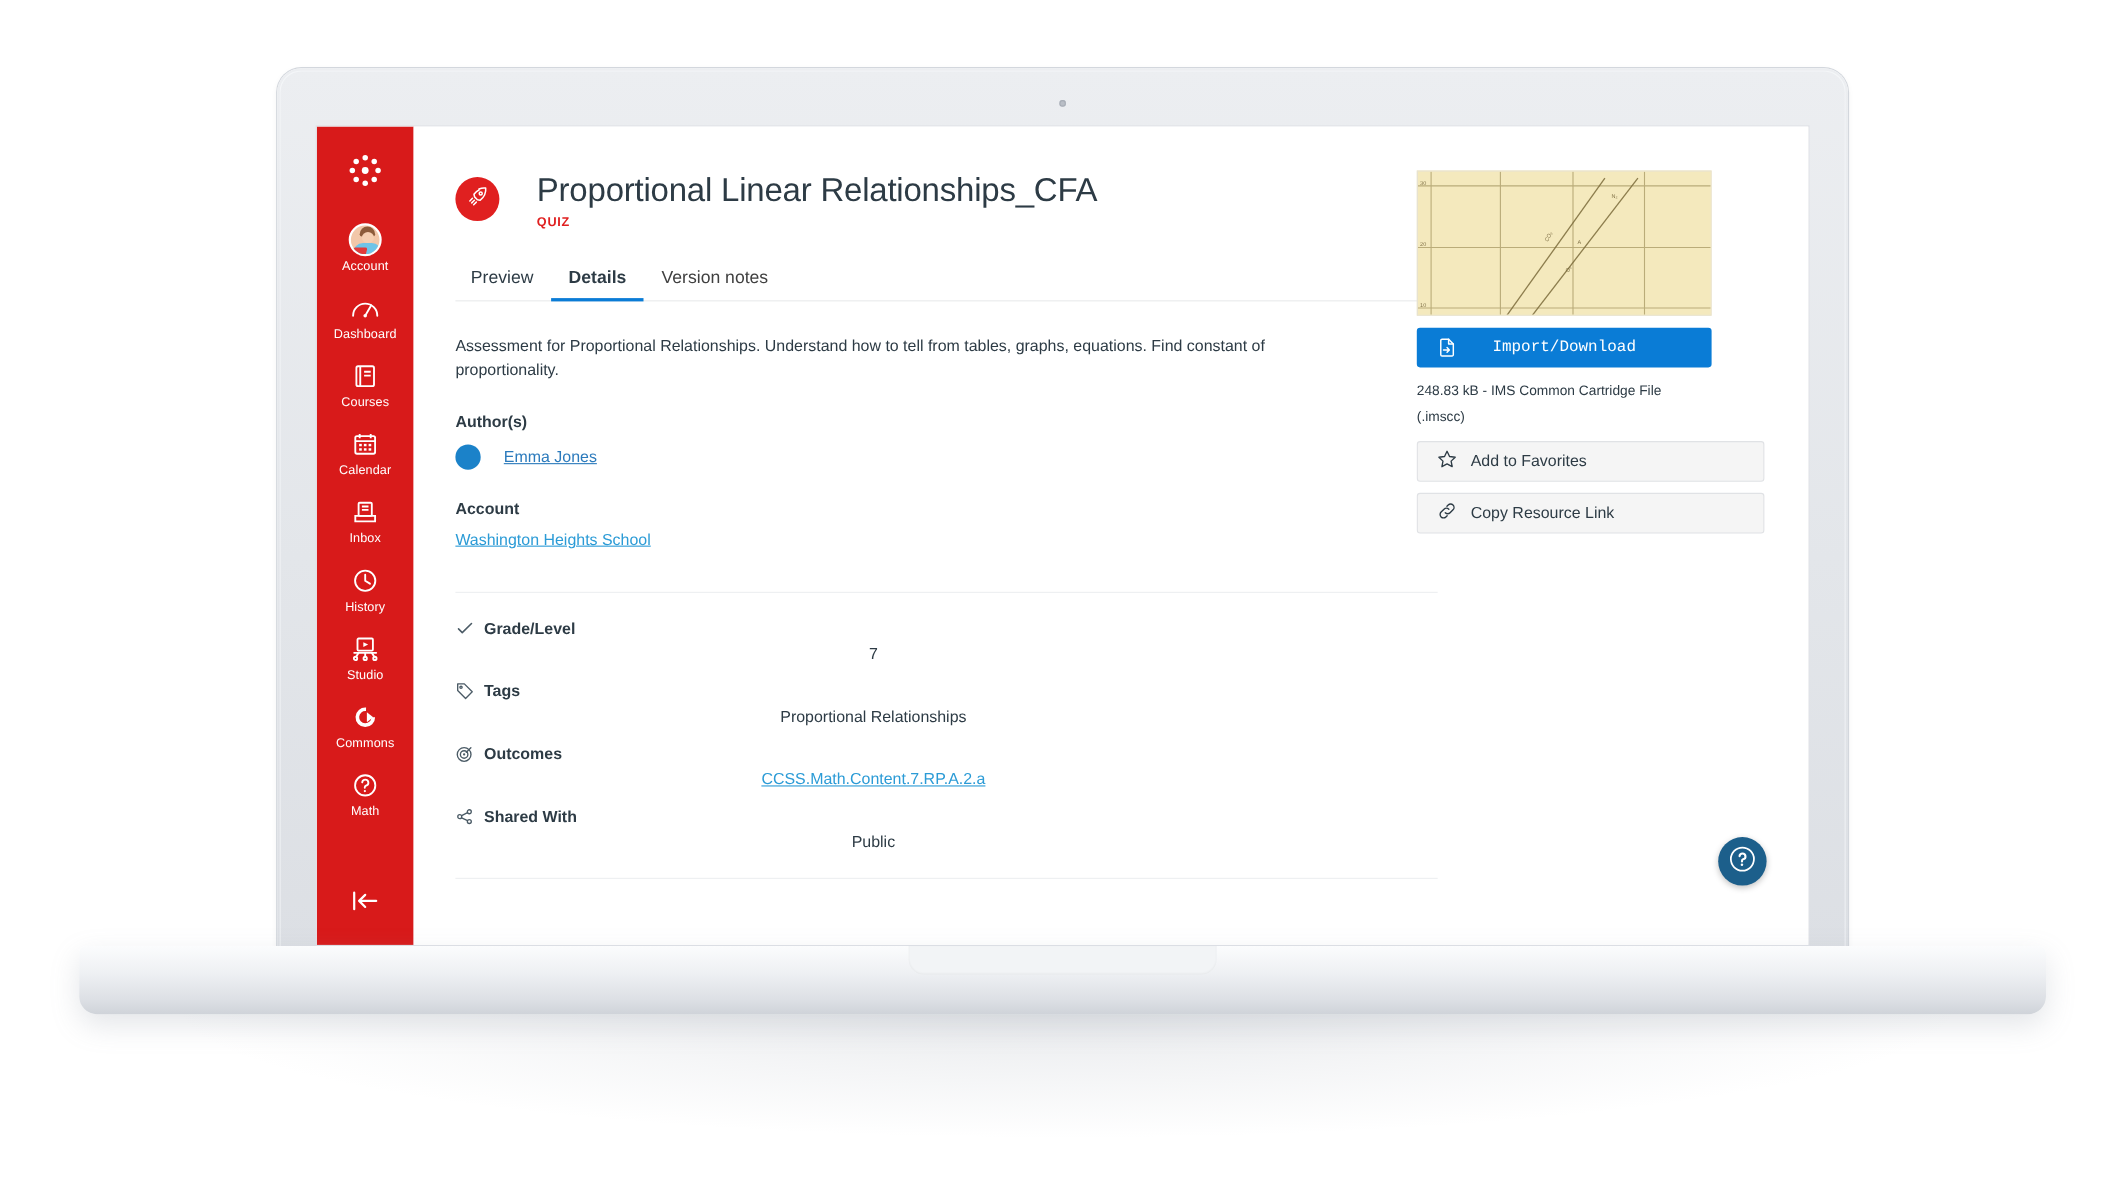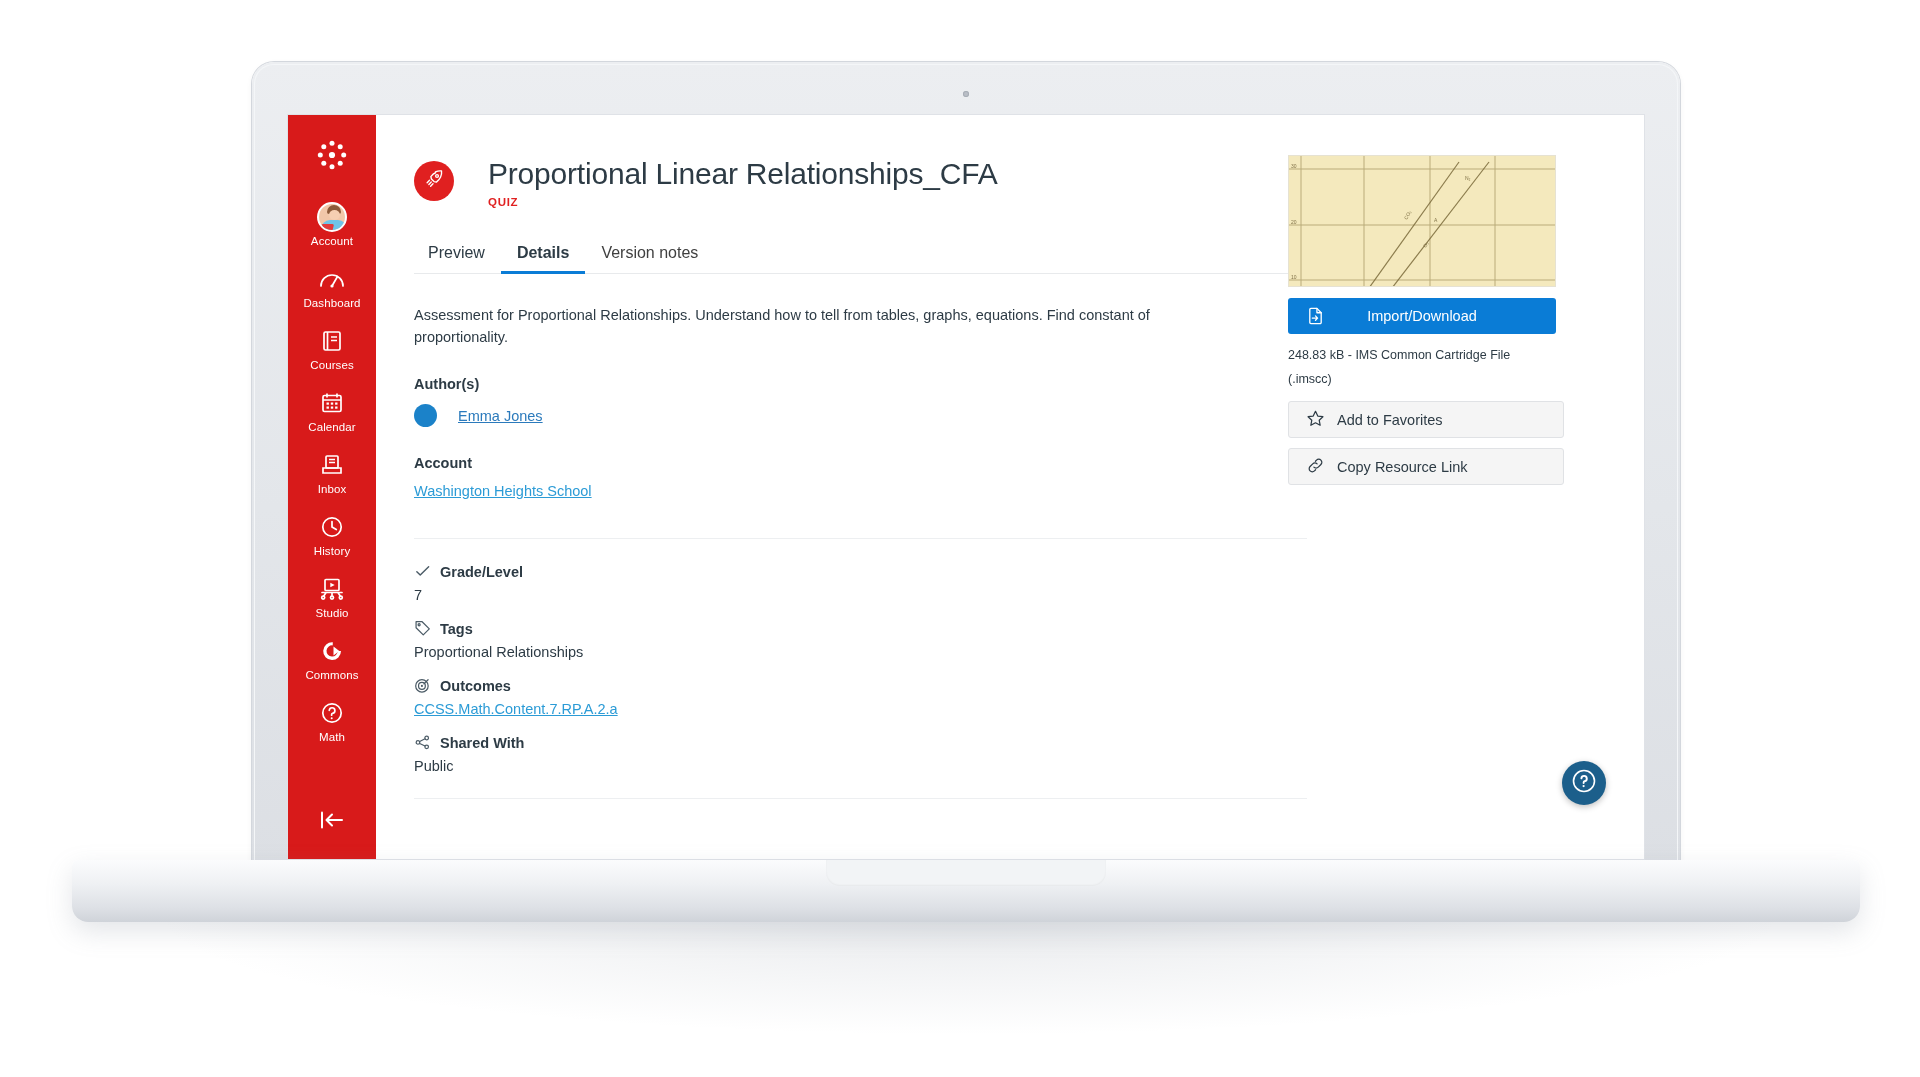--- a/index.html
+++ b/index.html
@@ -127,44 +127,44 @@
     margin-left:21px;font-size:14.5px;color:#2B7ABC;text-decoration:underline;cursor:pointer;
   }
   .acct-link{
     margin-top:12px;font-size:14.5px;color:#2B9BD6;text-decoration:underline;
     display:inline-block;cursor:pointer;
   }
 
   .divider{height:1px;background:#EDEFF1;width:893px;margin-top:38px;}
 
   .meta-block{margin-top:24px;}
-  .meta-item{margin-bottom:17px;}
+  .meta-item{margin-bottom:17px;text-align:center;}
   .meta-label{display:flex;align-items:center;gap:9px;}
   .meta-label .mi-ic{width:17px;height:17px;display:flex;align-items:center;justify-content:center;color:#4B5B66;}
   .meta-label .mi-txt{font-size:14.5px;font-weight:700;color:#2D3B45;}
   .meta-value{font-size:14.5px;color:#2D3B45;margin-top:7px;}
   .meta-value.link{color:#2B9BD6;text-decoration:underline;cursor:pointer;}
   .divider2{height:1px;background:#EDEFF1;width:893px;margin-top:24px;}
 
   
   .thumb{
     width:268px;height:132px;overflow:hidden;border:1px solid #e6e2d2;background:#F6ECBF;
     position:relative;
   }
   .btn-primary{
     margin-top:11px;width:268px;height:36px;background:#0A7CD6;border:none;border-radius:3px;
     color:#fff;font-size:14.5px;display:flex;align-items:center;justify-content:center;gap:0;
-    cursor:pointer;position:relative;font-family:Liberation Sans, sans-serif;
+    cursor:pointer;position:relative;font-family:Liberation Mono, monospace;
   }
   .btn-primary .pic{position:absolute;left:18px;top:50%;transform:translateY(-50%);display:flex;}
   .filemeta{
     margin-top:9px;width:268px;font-size:12.5px;line-height:24px;color:#2D3B45;
   }
   .btn-secondary{
-    margin-top:10px;width:276px;height:37px;background:#F5F5F5;border:1px solid #E0E2E5;border-radius:3px;
+    margin-top:10px;width:316px;height:37px;background:#F5F5F5;border:1px solid #E0E2E5;border-radius:3px;
     display:flex;align-items:center;padding-left:17px;gap:12px;cursor:pointer;
     font-size:14.5px;color:#2D3B45;font-family:"Liberation Sans",sans-serif;
   }
 
   
   .help-fab{
     position:absolute;right:38px;bottom:54px;width:44px;height:44px;border-radius:50%;
     background:#1C5F8B;display:flex;align-items:center;justify-content:center;cursor:pointer;
     box-shadow:0 2px 6px rgba(0,0,0,.25);
   }

